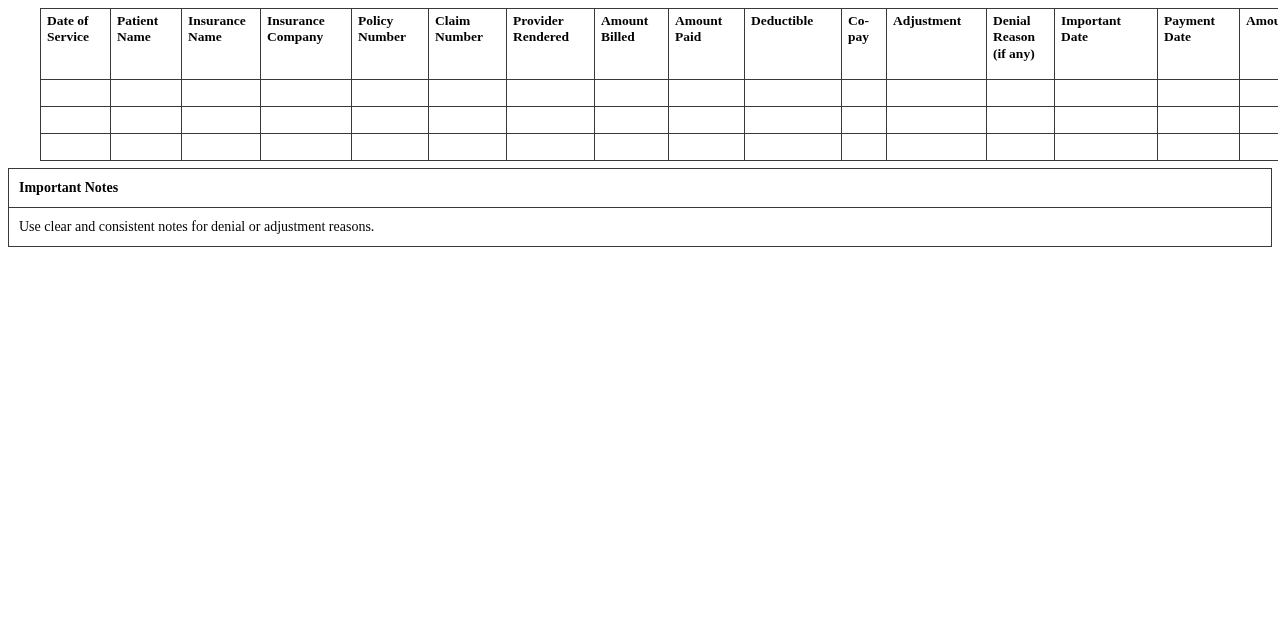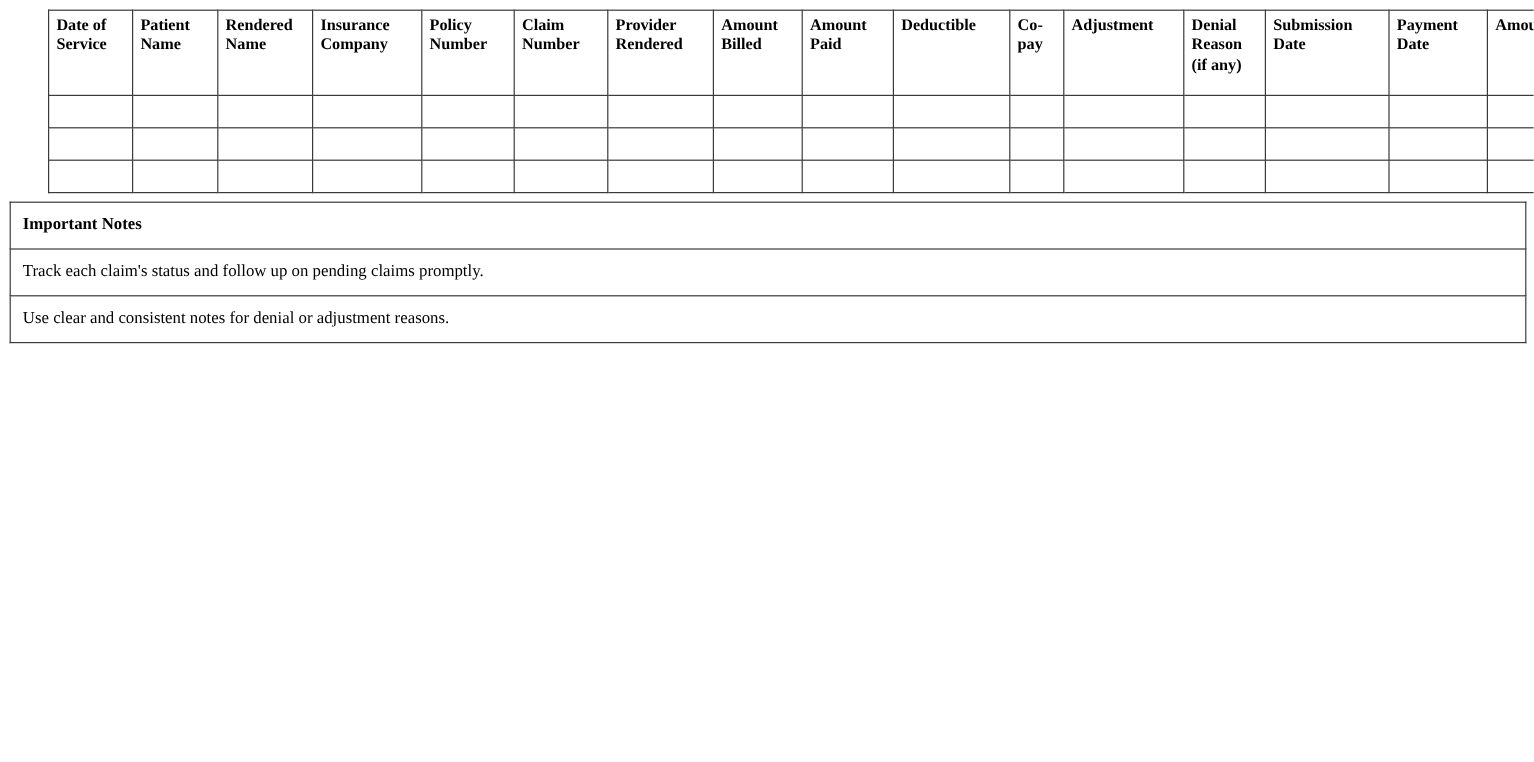--- a/index.html
+++ b/index.html
@@ -121,32 +121,32 @@
           <col class="c11">
         <col class="c12">
           <col class="c13">
           <col class="c14">
           <col class="c15">
       </colgroup>
       <thead>
         <tr>
           <th>Date of Service</th>
           <th>Patient Name</th>
-          <th>Rendered Name</th>
+          <th>Insurance Name</th>
           <th>Insurance Company</th>
           <th>Policy Number</th>
           <th>Claim Number</th>
           <th>Provider Rendered</th>
           <th>Amount Billed</th>
           <th>Amount Paid</th>
           <th>Deductible</th>
           <th>Co-pay</th>
           <th>Adjustment</th>
           <th>Denial Reason (if any)</th>
-          <th>Submission Date</th>
+          <th>Important Date</th>
           <th>Payment Date</th>
           <th>Amount</th>
         </tr>
       </thead>
       <tbody>
         <tr>
           <td class="empty-cell"></td>
           <td class="empty-cell"></td>
           <td class="empty-cell"></td>
           <td class="empty-cell"></td>
@@ -205,22 +205,19 @@
 
   <div class="notes-wrap">
     <table class="notes">
       <thead>
         <tr>
           <th>Important Notes</th>
         </tr>
       </thead>
       <tbody>
         <tr>
-          <td>Track each claim's status and follow up on pending claims promptly.</td>
-        </tr>
-        <tr>
           <td>Use clear and consistent notes for denial or adjustment reasons.</td>
         </tr>
       </tbody>
     </table>
   </div>
 
 </div>
 
 </body></html>

